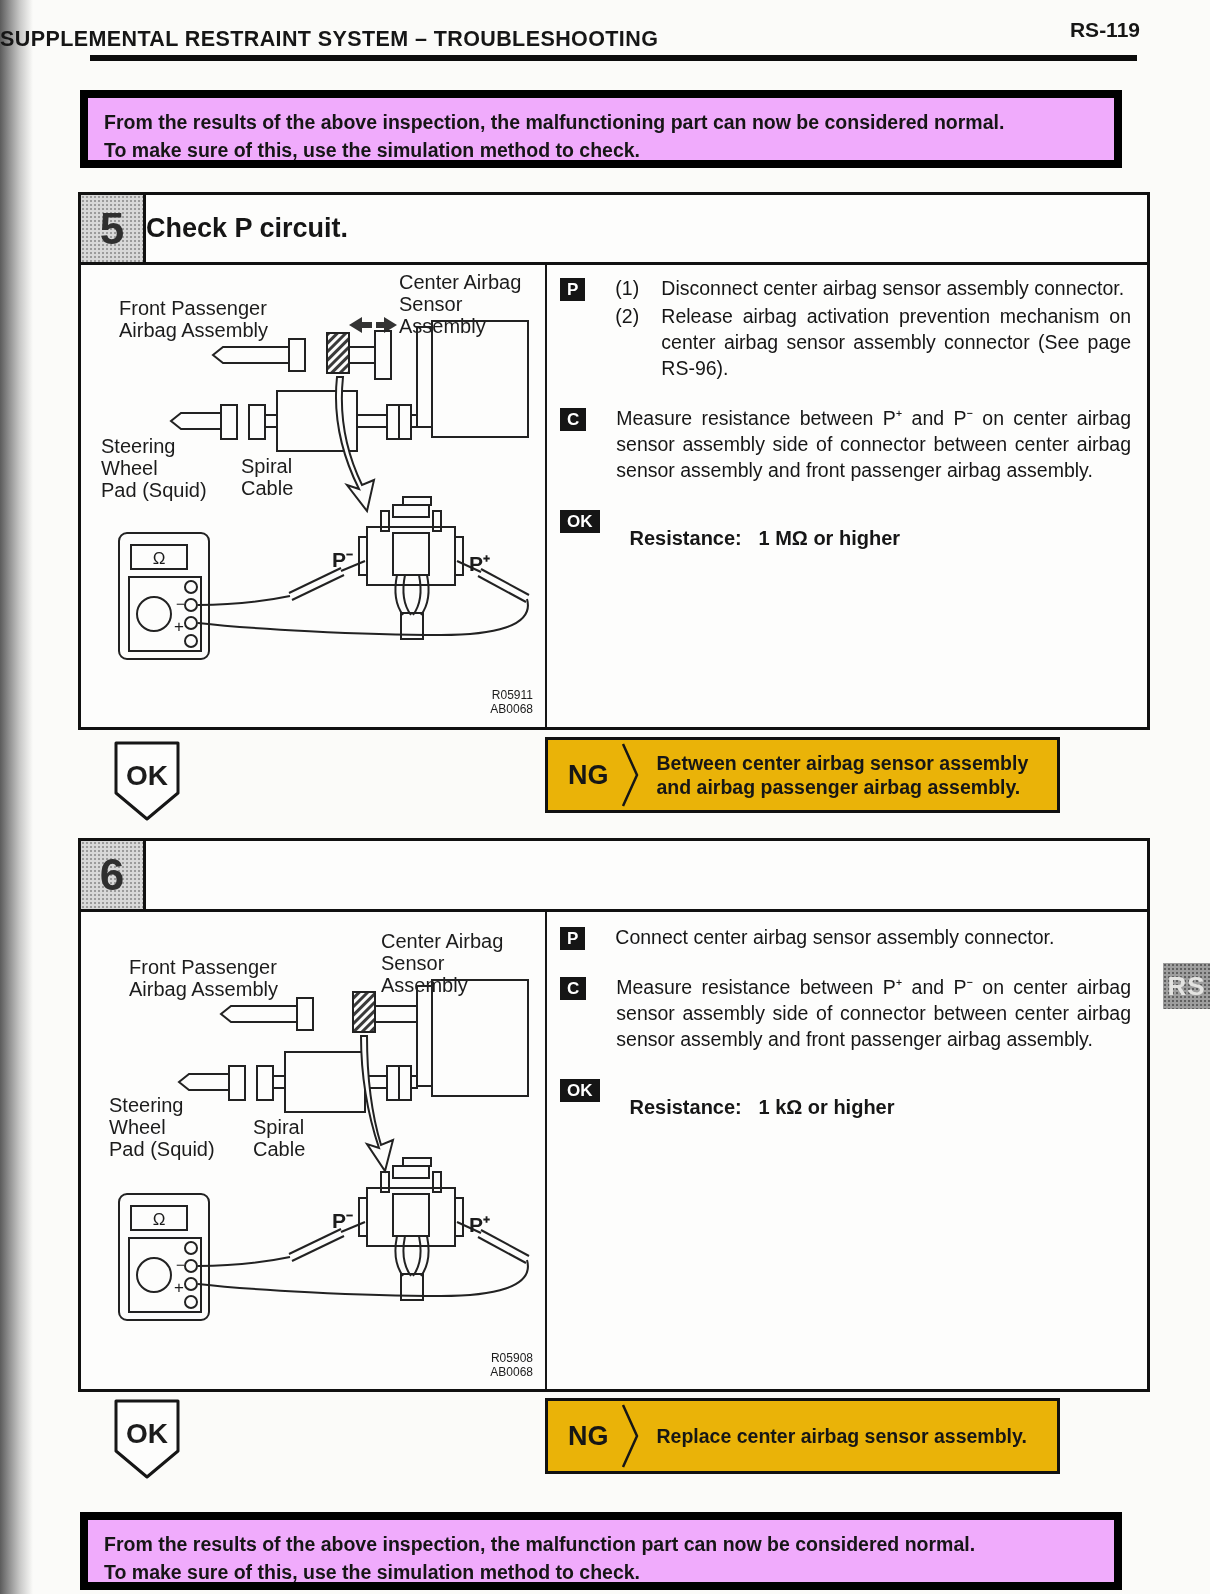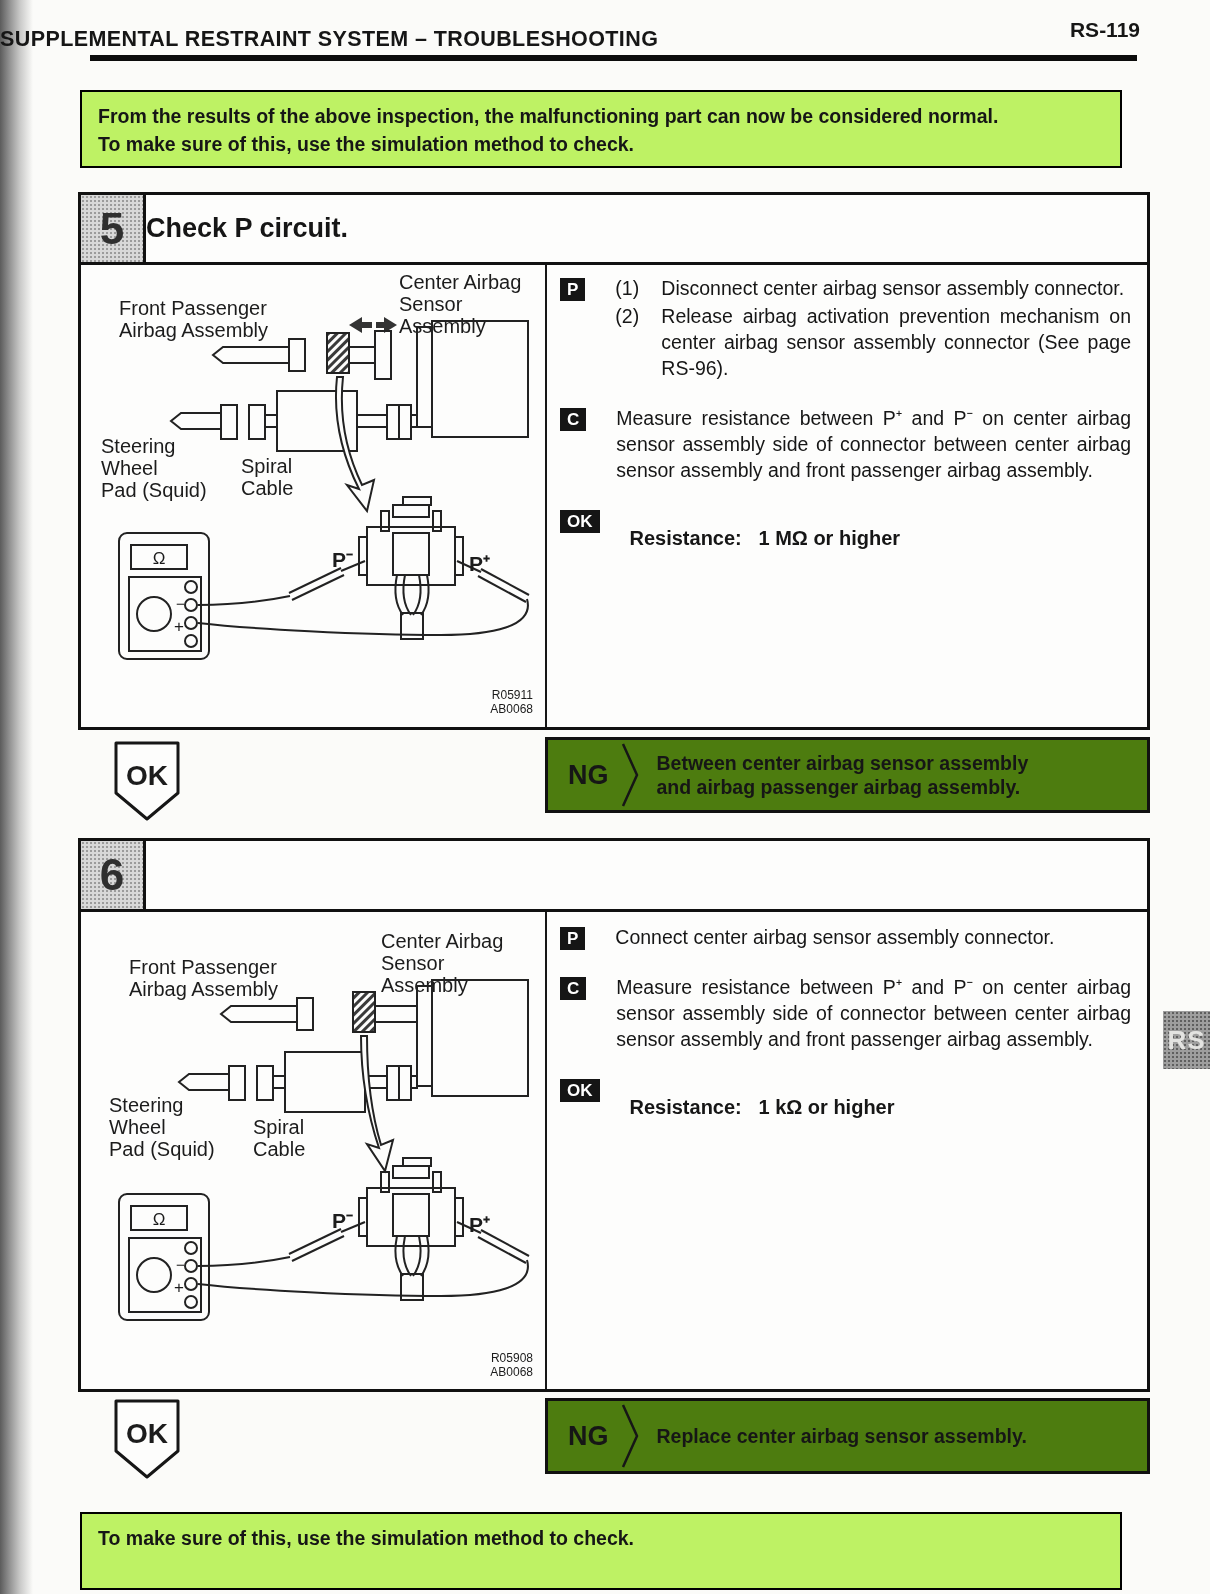--- a/index.html
+++ b/index.html
@@ -6,22 +6,22 @@
   #page{position:relative;width:1210px;height:1594px;background:#fbfbf9;overflow:hidden;
         font-family:"Liberation Sans",sans-serif;color:#161616;}
   .scan-edge{position:absolute;left:0;top:0;width:34px;height:100%;
       background:linear-gradient(90deg,#5c5c5c 0px,#8f8f8f 9px,#c9c9c8 20px,rgba(251,251,249,0) 33px);}
   
   .hdr-title{position:absolute;top:27px;left:0;width:1002px;text-align:left;
       font-size:21.5px;font-weight:bold;letter-spacing:.4px;}
   .hdr-page{position:absolute;top:18px;right:70px;font-size:21px;font-weight:bold;}
   .hdr-rule{position:absolute;top:55px;left:90px;width:1047px;height:6px;background:#0c0c0c;}
   
-  .note-box{position:absolute;left:80px;width:1042px;height:78px;border:2px solid #000000;
-      background:#bef264;box-sizing:border-box;padding:10px 16px;font-weight:bold;
+  .note-box{position:absolute;left:80px;width:1042px;height:78px;border:8px solid #000000;
+      background:#f0abfc;box-sizing:border-box;padding:10px 16px;font-weight:bold;
       font-size:19.5px;line-height:28px;white-space:nowrap;}
   
   .step-header{position:absolute;left:78px;width:1072px;border:3px solid #111;background:#fdfdfc;
       box-sizing:border-box;display:flex;}
   .step-num{width:62px;border-right:3px solid #111;
       background-color:#d8d8d8;
       background-image:radial-gradient(circle,#9b9b9b 1px,transparent 1.45px);background-size:4px 4px;
       display:flex;align-items:center;justify-content:center;
       font-size:44px;font-weight:bold;color:#2f2f2f;}
   .step-title{flex:1;display:flex;align-items:center;font-size:27px;font-weight:bold;}
@@ -34,27 +34,27 @@
   .irow{display:flex;align-items:flex-start;margin-bottom:24px;}
   .badge{flex:0 0 auto;background:#151515;color:#fff;font-weight:bold;font-size:17px;
       height:23px;line-height:23px;padding:0 7px;margin-top:3px;}
   .itext{margin-left:30px;font-size:19.5px;line-height:26px;text-align:justify;flex:1;}
   .numitem{display:flex;}
   .numitem .num{flex:0 0 46px;}
   .numitem .ntext{flex:1;text-align:justify;}
   .okline{margin-left:30px;font-size:20px;font-weight:bold;margin-top:20px;white-space:pre-wrap;}
   
   .okbadge{position:absolute;}
-  .ng-box{position:absolute;left:545px;width:605px;height:76px;border:3px solid #111;
-      background:#4d7c0f;box-sizing:border-box;display:flex;align-items:center;}
+  .ng-box{position:absolute;left:545px;width:515px;height:76px;border:3px solid #111;
+      background:#eab308;box-sizing:border-box;display:flex;align-items:center;}
   .ng-label{font-size:27px;font-weight:bold;margin-left:20px;}
   .ng-chev{margin-left:12px;}
   .ng-text{margin-left:16px;font-weight:bold;font-size:19.5px;line-height:24px;}
   
-  .side-tab{position:absolute;left:1163px;top:1011px;width:47px;height:58px;
+  .side-tab{position:absolute;left:1163px;top:963px;width:47px;height:46px;
       background-color:#9e9e9e;
       background-image:radial-gradient(circle,#5f5f5f 1.1px,transparent 1.5px);background-size:4px 4px;
       color:#e3e3e1;font-weight:bold;font-size:26px;letter-spacing:1px;
       display:flex;align-items:center;justify-content:center;}
   svg text{font-family:"Liberation Sans",sans-serif;fill:#1c1c1c;}
 </style>
 </head>
 <body>
 
 <div id="page">
@@ -329,17 +329,18 @@
     <span class="ng-label">NG</span>
     <svg class="ng-chev" width="20" height="64" viewBox="0 0 20 64">
       <path d="M2,1 L16,32 L2,63" fill="none" stroke="#161616" stroke-width="2.5"></path>
     </svg>
     <div class="ng-text">
       <div>Replace center airbag sensor assembly.</div>
     </div>
   </div>
 
   <div class="note-box" style="top:1512px;">
+    <div>From the results of the above inspection, the malfunction part can now be considered normal.</div>
     <div>To make sure of this, use the simulation method to check.</div>
   </div>
 
   <div class="side-tab">RS</div>
 </div>
 
 </body></html>

